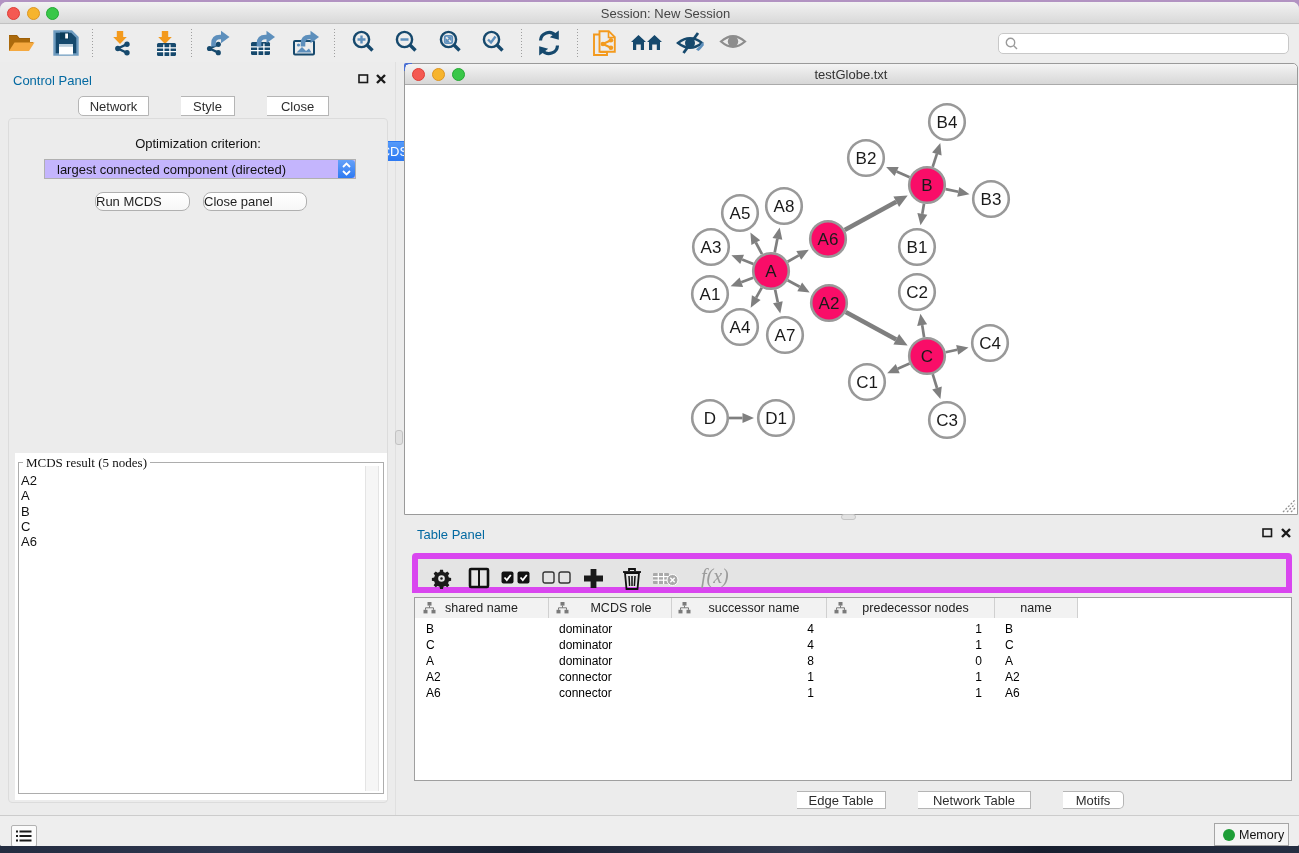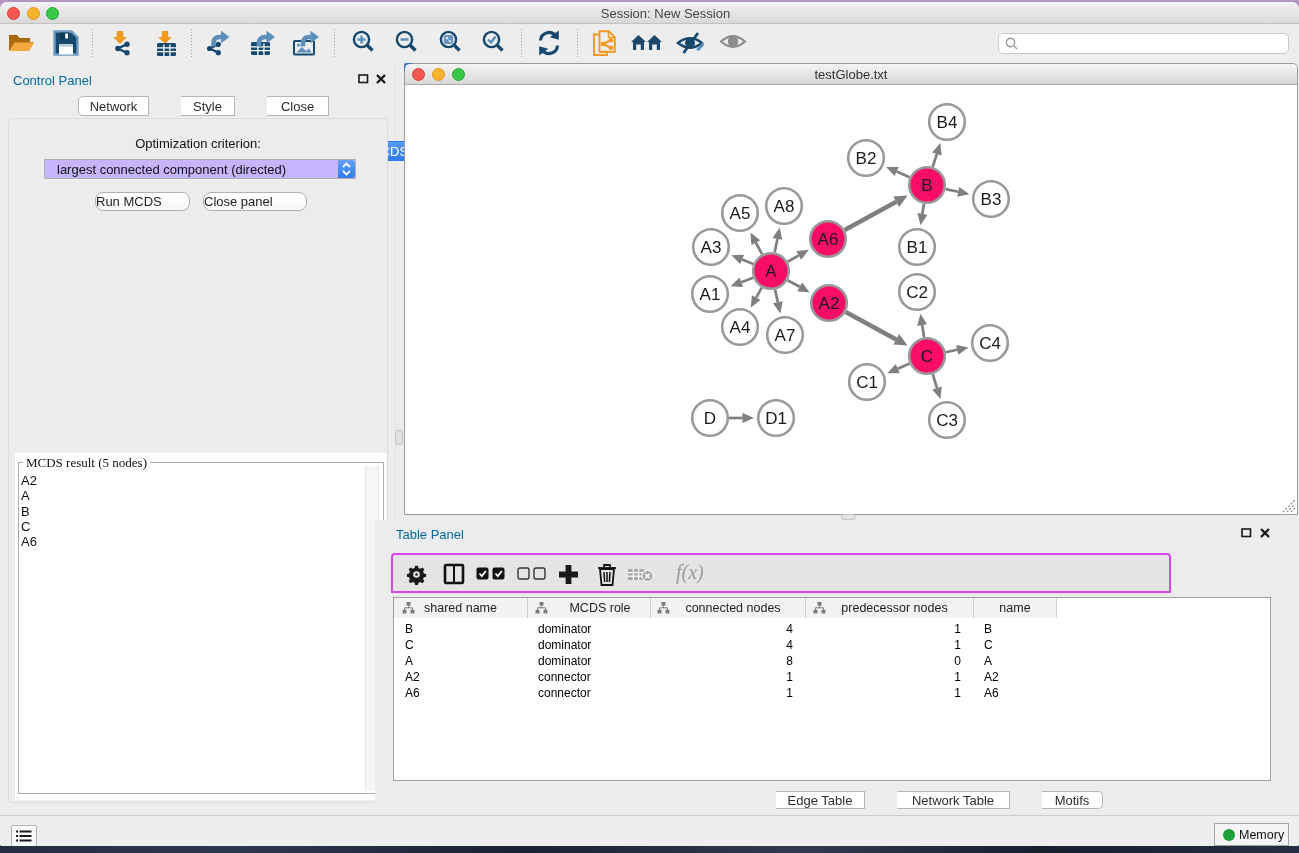--- a/index.html
+++ b/index.html
@@ -38,23 +38,23 @@
 #scrolltrack { position:absolute; right:8px; top:13px; width:14px; height:325px; background:#f6f6f6;
   border-left:1px solid #e4e4e4; border-right:1px solid #e4e4e4; }
 #resultlist { position:absolute; left:6px; top:20px; font-size:13px; line-height:15.3px; color:#111; }
 
 #gwin { position:absolute; left:404px; top:61px; width:894px; height:452px; box-sizing:border-box;
   border:1px solid #9a9a9a; border-radius:5px 5px 0 0; background:#fff; }
 #gwin-title { position:absolute; left:0; top:0; width:100%; height:21px;
   background:linear-gradient(#f4f4f4,#d7d7d7); border-bottom:1px solid #aaaaaa; border-radius:5px 5px 0 0; }
 #gwin-title .t { position:absolute; width:100%; text-align:center; top:3px; font-size:13px; color:#333; }
 
-#tp { position:absolute; left:375px; top:518px; width:903px; height:295px; background:#ececec; }
-#tp-toolbar { position:absolute; left:16px; top:33px; width:780px; height:40px; background:#e4e4e4;
-  border:2px solid #d946ef; border-radius:4px 4px 0 0; }
+#tp { position:absolute; left:396px; top:518px; width:903px; height:295px; background:#ececec; }
+#tp-toolbar { position:absolute; left:16px; top:33px; width:880px; height:40px; background:#e4e4e4;
+  border:6px solid #d946ef; border-radius:4px 4px 0 0; }
 #tbl { position:absolute; left:18px; top:77px; width:878px; height:184px; background:#fff; border:1px solid #9f9f9f; }
 .th { position:absolute; top:0; height:20px; background:#f2f2f2; border-right:1px solid #d0d0d0;
   font-size:12.5px; color:#222; text-align:center; line-height:20px; }
 .hdr-row { position:absolute; left:0; top:0; width:100%; height:20px; border-bottom:1px solid #cfcfcf; }
 .trow { position:absolute; font-size:12px; color:#000; height:16px; line-height:16px; }
 .memory { position:absolute; left:1214px; top:7px; width:75px; height:23px; background:#f4f4f4;
   border:1px solid #a5a5a5; font-size:12.5px; color:#111; }
 </style></head>
 <body>
 <div id="deskbottom"></div>
@@ -397,21 +397,21 @@
             <rect x="4.5" y="0" width="4" height="3.6" fill="#7a7a7a"></rect>
             <rect x="0.5" y="7.8" width="4" height="3.6" fill="#7a7a7a"></rect>
             <rect x="8.5" y="7.8" width="4" height="3.6" fill="#7a7a7a"></rect>
             <path d="M6.5 3.6 L6.5 5.8 M2.5 7.8 L2.5 5.8 L10.5 5.8 L10.5 7.8" stroke="#7a7a7a" stroke-width="1" fill="none"></path>
           </svg><span style="margin-left:22px">MCDS role</span></div>
       <div class="th" style="left:257px;width:155px;"><svg width="13" height="12" viewBox="0 0 13 12" style="position:absolute;left:6px;top:4px">
             <rect x="4.5" y="0" width="4" height="3.6" fill="#7a7a7a"></rect>
             <rect x="0.5" y="7.8" width="4" height="3.6" fill="#7a7a7a"></rect>
             <rect x="8.5" y="7.8" width="4" height="3.6" fill="#7a7a7a"></rect>
             <path d="M6.5 3.6 L6.5 5.8 M2.5 7.8 L2.5 5.8 L10.5 5.8 L10.5 7.8" stroke="#7a7a7a" stroke-width="1" fill="none"></path>
-          </svg><span style="margin-left:10px">connected nodes</span></div>
+          </svg><span style="margin-left:10px">successor name</span></div>
       <div class="th" style="left:412px;width:168px;"><svg width="13" height="12" viewBox="0 0 13 12" style="position:absolute;left:7px;top:4px">
             <rect x="4.5" y="0" width="4" height="3.6" fill="#7a7a7a"></rect>
             <rect x="0.5" y="7.8" width="4" height="3.6" fill="#7a7a7a"></rect>
             <rect x="8.5" y="7.8" width="4" height="3.6" fill="#7a7a7a"></rect>
             <path d="M6.5 3.6 L6.5 5.8 M2.5 7.8 L2.5 5.8 L10.5 5.8 L10.5 7.8" stroke="#7a7a7a" stroke-width="1" fill="none"></path>
           </svg><span style="margin-left:10px">predecessor nodes</span></div>
       <div class="th" style="left:580px;width:83px;">name</div>
     <div class="trow" style="left:11px;top:23px;">B</div>
         <div class="trow" style="left:144px;top:23px;">dominator</div>
         <div class="trow" style="left:257px;top:23px;width:142px;text-align:right;">4</div>

